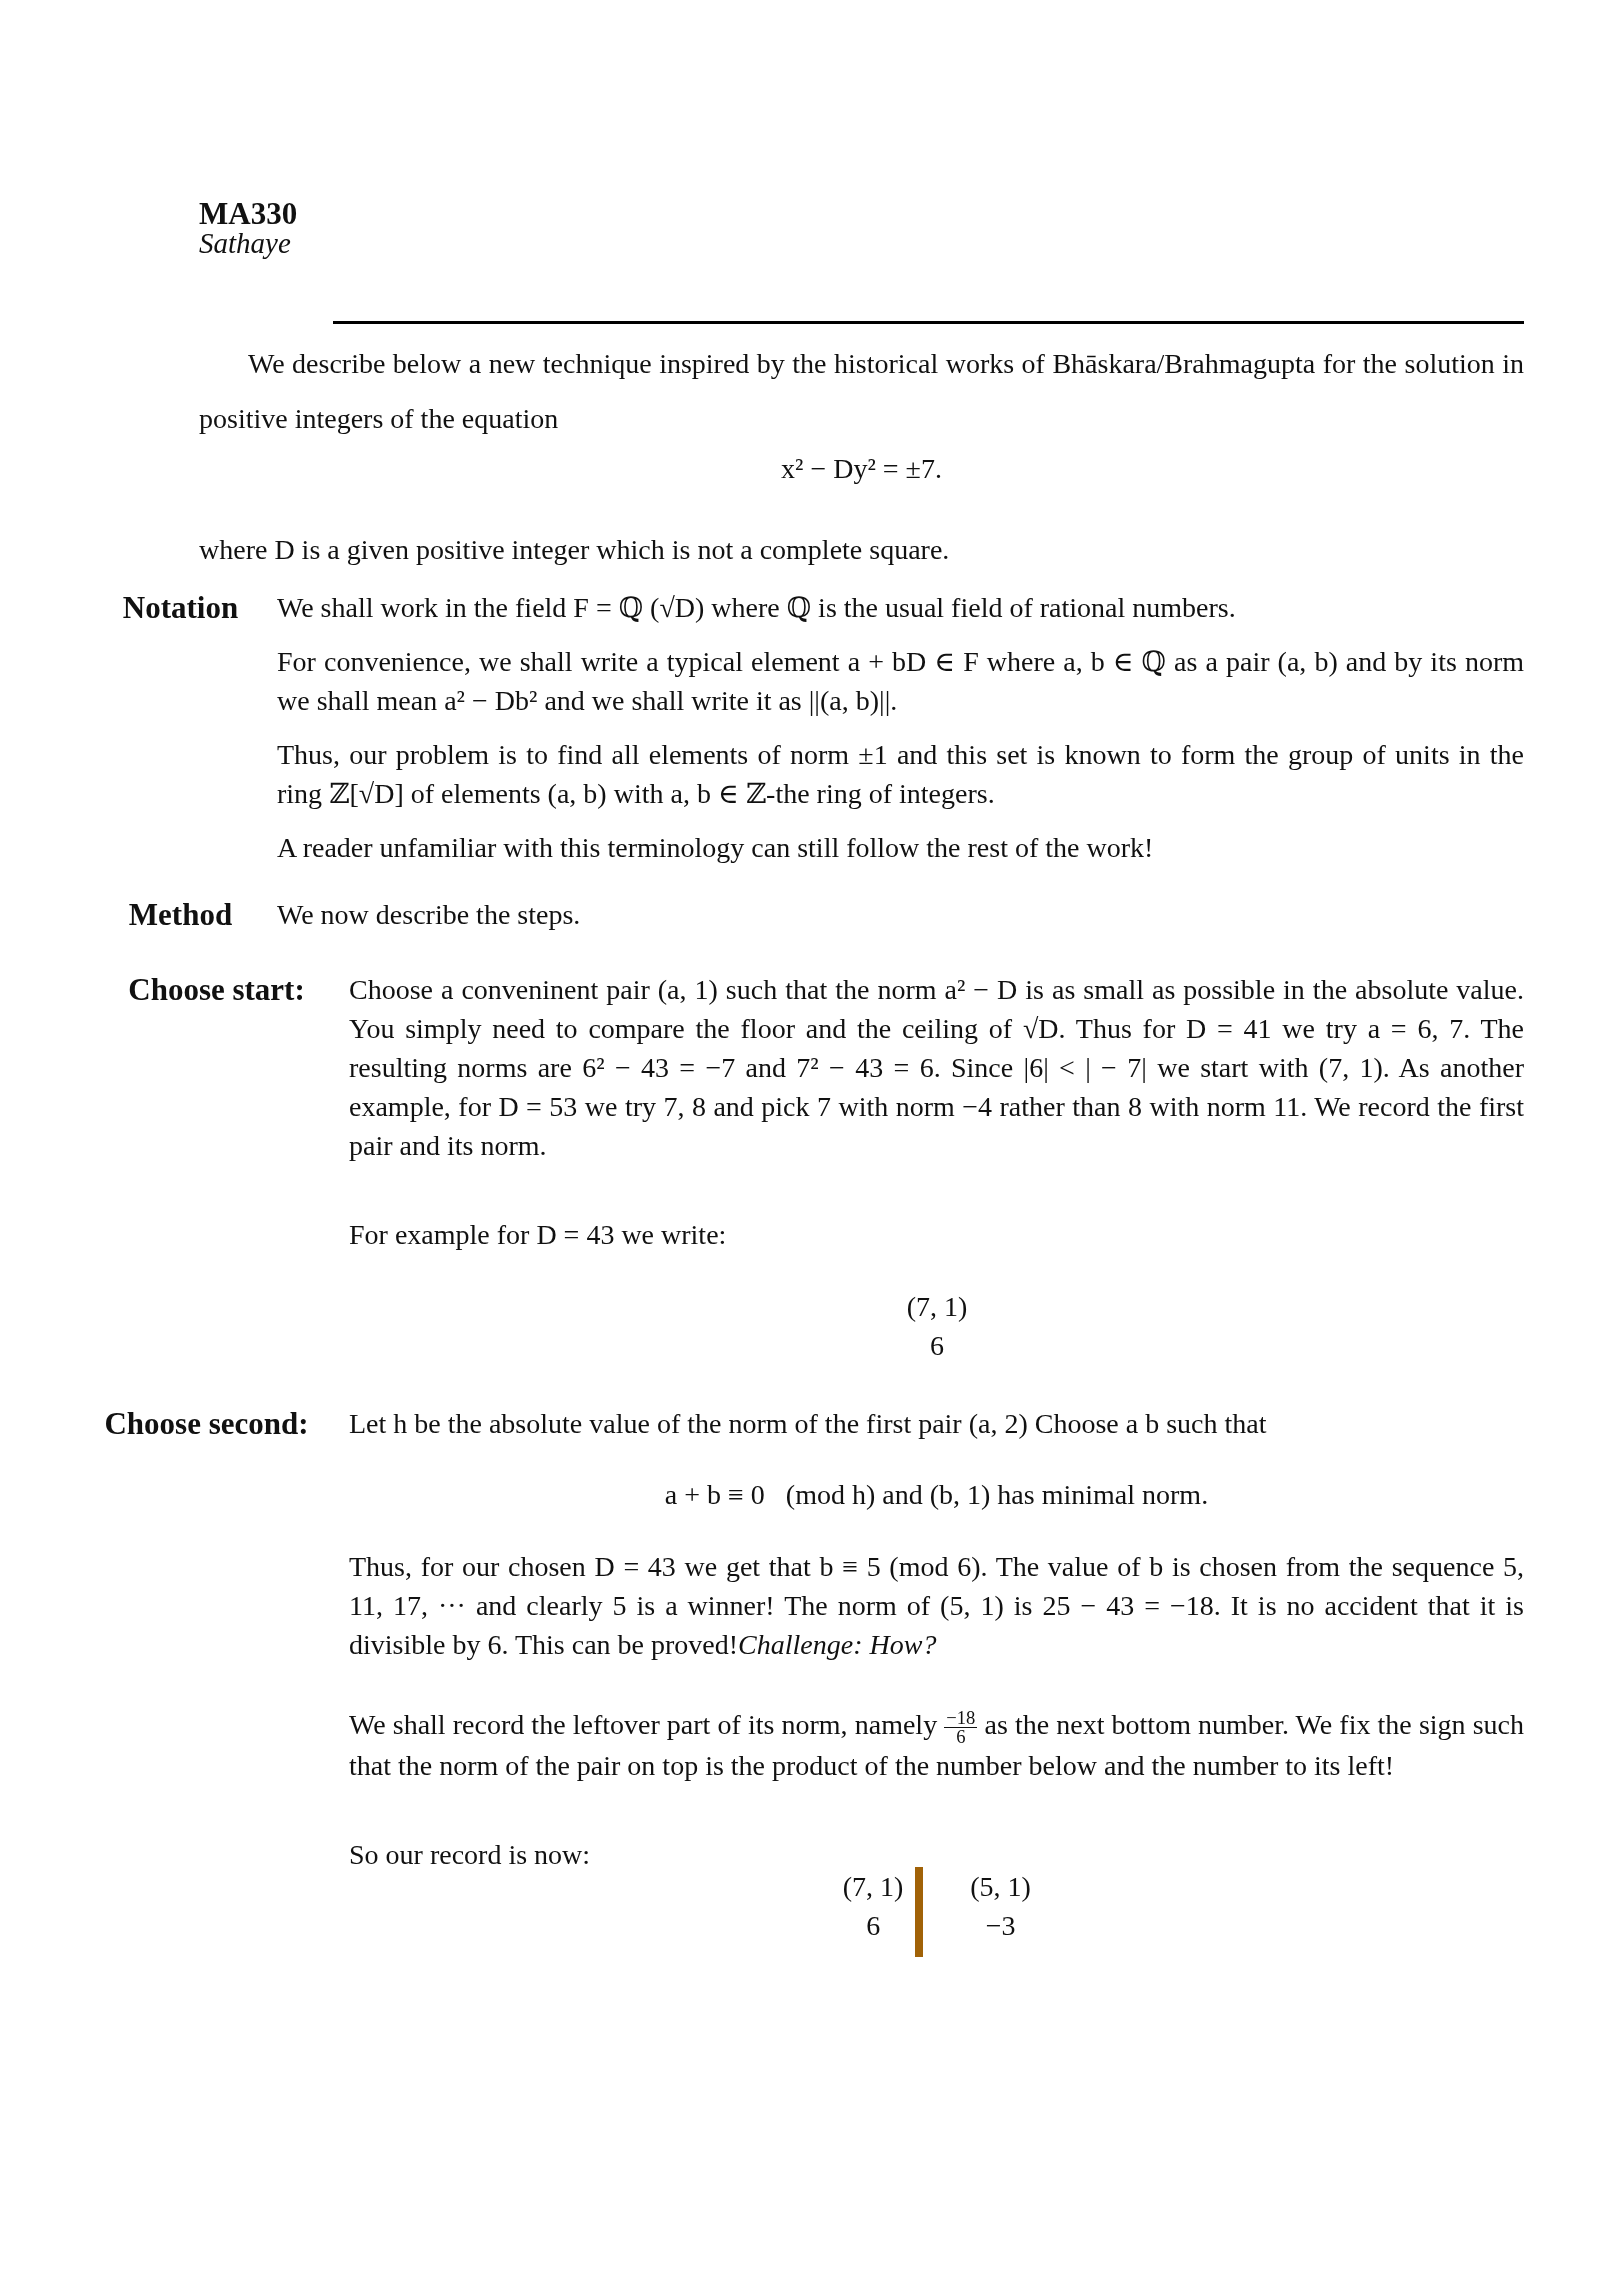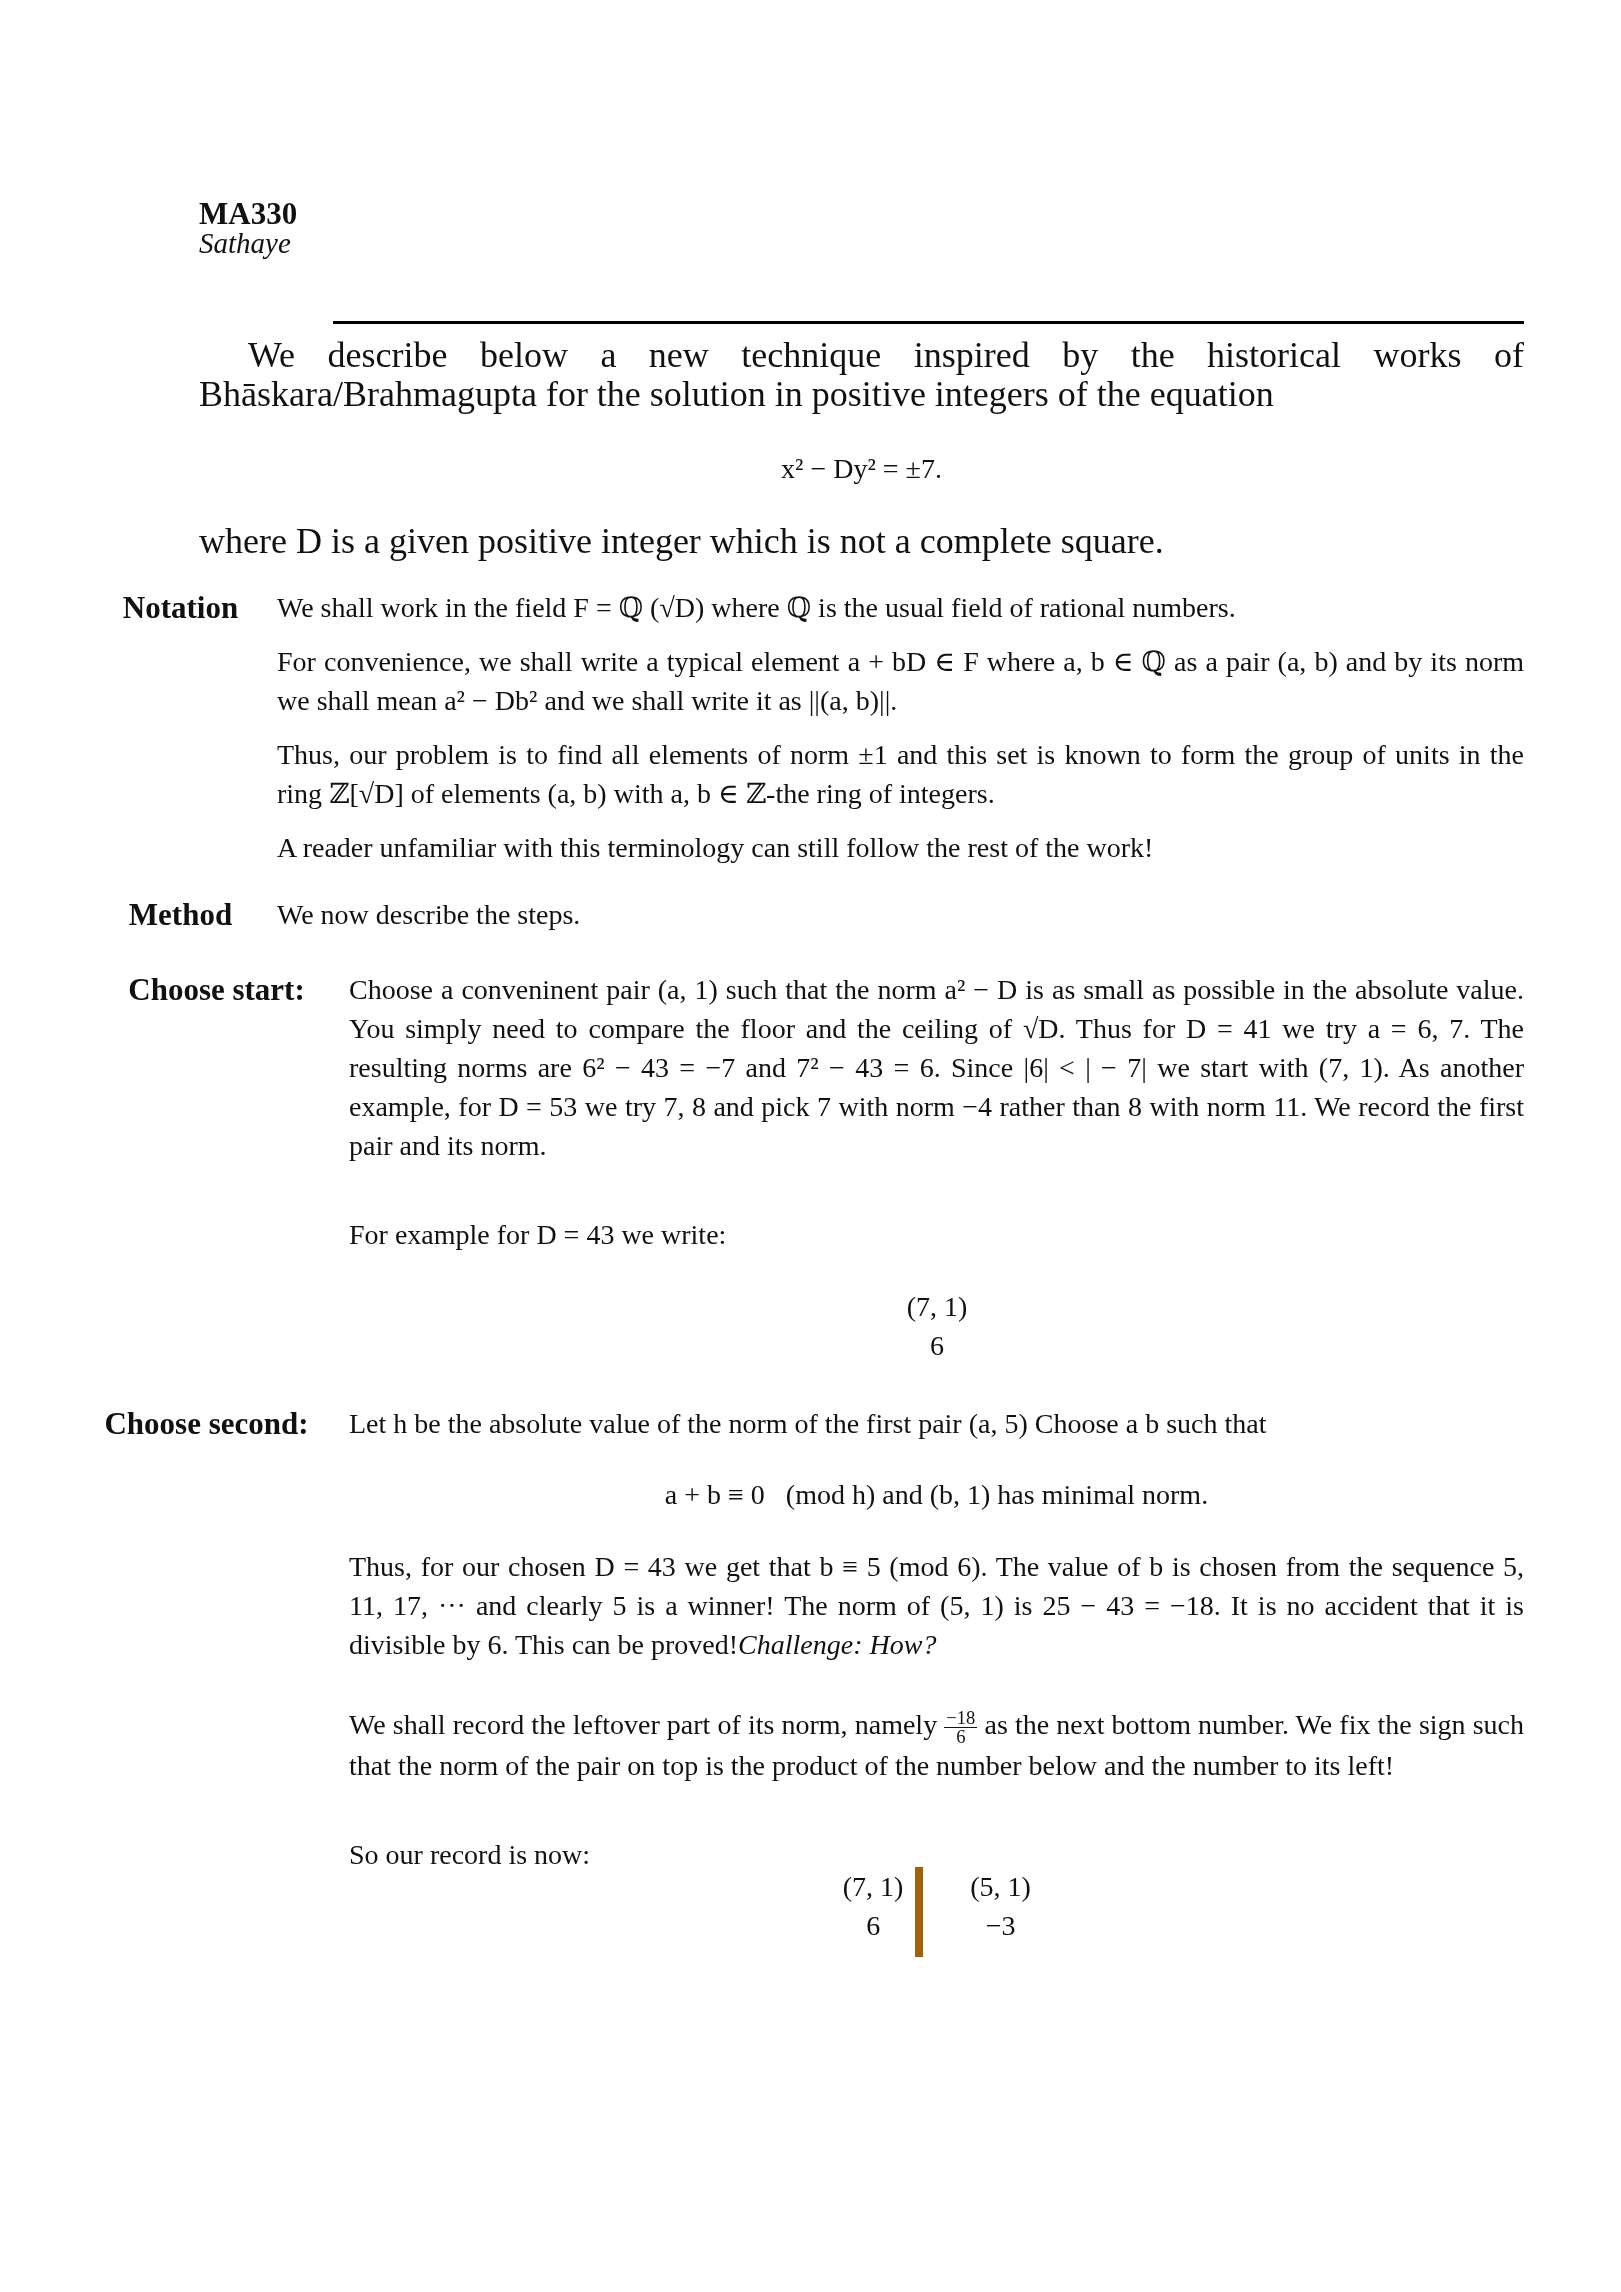--- a/index.html
+++ b/index.html
@@ -8,21 +8,21 @@
       font-family: "DejaVu Serif", "Liberation Serif", serif;
       color: #111111;
     }
     .page { position: absolute; left: 0; top: 0; width: 1621px; height: 2293px; }
     .serif { font-family: "Liberation Serif", "DejaVu Serif", serif; }
     .abs { position: absolute; }
     .course { left: 199px; top: 196px; font-size: 31px; font-weight: bold; line-height: 35px; }
     .author { left: 199px; top: 227px; font-size: 29px; font-style: italic; line-height: 33px; }
     .title { left: 580px; top: 223px; font-size: 31px; font-weight: bold; line-height: 39px; white-space: nowrap; }
     .rule { left: 333px; top: 321px; width: 1191px; height: 2.9px; background: #000; }
-    .txt { font-size: 36px; line-height: 39px; }
+    .txt { font-size: 28px; line-height: 55px; }
     .para { position: absolute; width: 1325px; text-align: justify; }
     .indent { text-indent: 49px; }
     .center { position: absolute; text-align: center; font-size: 28px; line-height: 39px; }
     .label { position: absolute; font-weight: bold; font-size: 31px; line-height: 39px; text-align: center; white-space: nowrap; }
     .block { position: absolute; font-size: 28px; line-height: 39px; text-align: justify; }
     .frac { display: inline-block; vertical-align: middle; text-align: center; font-size: 18.6px; line-height: 17.6px; }
     .frac .num { display: block; border-bottom: 1.5px solid #111; padding: 0 2px; }
     .frac .den { display: block; }
     .record { position: absolute; font-size: 28px; line-height: 39px; }
     .record .col { display: inline-block; text-align: center; vertical-align: top; padding: 0 11.8px; }
@@ -52,21 +52,21 @@
 
   <div class="label" style="left:98px; width:237px; top:970px;">Choose start:</div>
   <div class="block" style="left:349px; width:1175px; top:970px;">Choose a conveninent pair (a, 1) such that the norm a² − D is as small as possible in the absolute value. You simply need to compare the floor and the ceiling of √D. Thus for D = 41 we try a = 6, 7. The resulting norms are 6² − 43 = −7 and 7² − 43 = 6. Since |6| &lt; | − 7| we start with (7, 1). As another example, for D = 53 we try 7, 8 and pick 7 with norm −4 rather than 8 with norm 11. We record the first pair and its norm.</div>
   <div class="block" style="left:349px; width:1175px; top:1215px;">For example for D = 43 we write:</div>
   <div class="center" style="left:839px; width:196px; top:1287px;">
     <div>(7, 1)</div>
     <div>6</div>
   </div>
 
   <div class="label" style="left:78px; width:257px; top:1404px;">Choose second:</div>
-  <div class="block" style="left:349px; width:1175px; top:1404px;">Let h be the absolute value of the norm of the first pair (a, 5) Choose a b such that</div>
+  <div class="block" style="left:349px; width:1175px; top:1404px;">Let h be the absolute value of the norm of the first pair (a, 2) Choose a b such that</div>
   <div class="center" style="left:349px; width:1175px; top:1475px; white-space:pre;">a + b ≡ 0   (mod h) and (b, 1) has minimal norm.</div>
   <div class="block" style="left:349px; width:1175px; top:1547px;">
     <span>Thus, for our chosen D = 43 we get that b ≡ 5   (mod 6). The value of b is chosen from the sequence 5, 11, 17, ··· and clearly 5 is a winner! The norm of (5, 1) is 25 − 43 = −18. It is no accident that it is divisible by 6. This can be proved!</span><i>Challenge: How?</i>
   </div>
   <div class="block" style="left:349px; width:1175px; top:1705px;">
     <span>We shall record the leftover part of its norm, namely</span>
     <span class="frac"><span class="num">−18</span><span class="den">6</span></span>
     <span>as the next bottom number. We fix the sign such that the norm of the pair on top is the product of the number below and the number to its left!</span>
   </div>
   <div class="block" style="left:349px; width:1175px; top:1835px;">So our record is now:</div>

